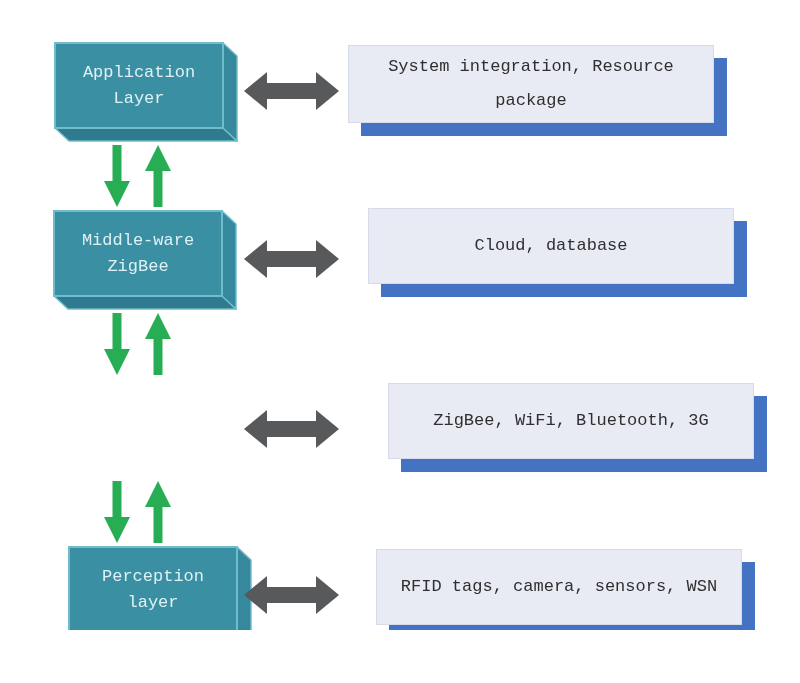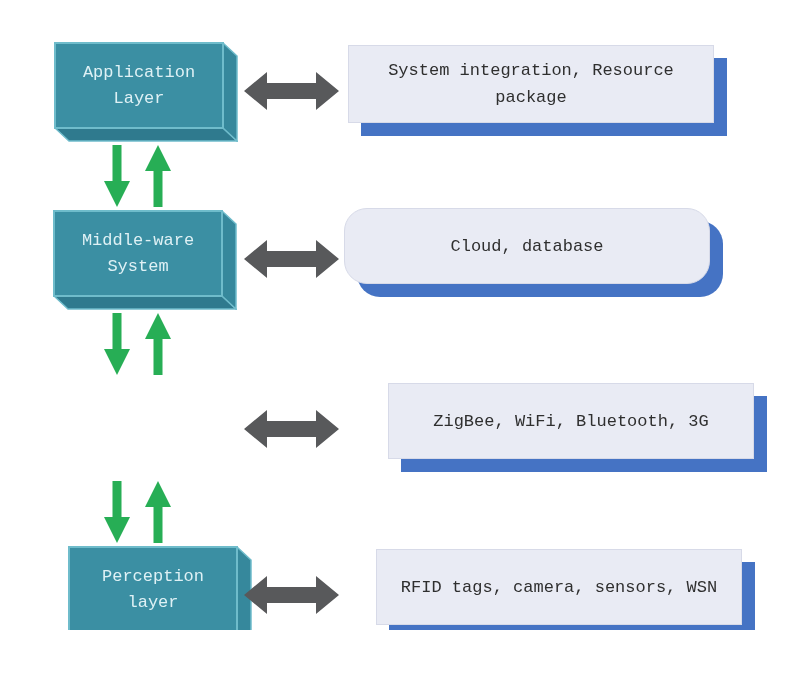--- a/index.html
+++ b/index.html
@@ -34,21 +34,21 @@
     display:flex;align-items:center;justify-content:center;text-align:center;
     color:var(--layer-text);font-size:17px;line-height:26px;white-space:pre-line;
     padding:0 14px;box-sizing:border-box;
   }
   .tech{
     position:absolute;width:366px;height:76px;
     background:var(--tech-box-bg);
     border:1px solid var(--tech-box-border);
     box-shadow:13px 13px 0 0 var(--tech-box-shadow);
     display:flex;align-items:center;justify-content:center;text-align:center;
-    color:var(--tech-text);font-size:17px;line-height:27px;
+    color:var(--tech-text);font-size:17px;line-height:34px;
     padding:0 14px;box-sizing:border-box;
   }
   .harrow,.varrow{position:absolute;display:block;}
   .gray-arrow{fill:var(--h-arrow);}
   .green-arrow{fill:var(--v-arrow);}
 </style>
 </head>
 <body>
 
 <div class="canvas">
@@ -74,26 +74,26 @@
   <svg class="varrow" style="left:145px;top:145px;" width="26" height="62" viewBox="0 0 26 62">
     <polygon class="green-arrow" points="13,0 26,26 17.5,26 17.5,62 8.5,62 8.5,26 0,26"></polygon>
   </svg>
 
   <div class="slab" style="left:53px;top:210px;">
     <svg width="184" height="100" viewBox="-1 -1 184 100">
       <polygon class="slab-bottom" points="0,85 168,85 182,98 14,98"></polygon>
       <polygon class="slab-side" points="168,0 182,13 182,98 168,85"></polygon>
       <rect class="slab-front" x="0" y="0" width="168" height="85"></rect>
     </svg>
-    <div class="slab-label">Middle-ware System</div>
+    <div class="slab-label">Middle-ware ZigBee</div>
   </div>
   <svg class="harrow" style="left:243px;top:236px;" width="97" height="46" viewBox="0 0 97 46">
     <polygon class="gray-arrow" points="1,23 24,4 24,15 73,15 73,4 96,23 73,42 73,31 24,31 24,42"></polygon>
   </svg>
-  <div class="tech" style="left:344px;top:208px;border-radius:23px;">
+  <div class="tech" style="left:368px;top:208px;">
     <span>Cloud, database</span>
   </div>
 
   <svg class="varrow" style="left:104px;top:313px;" width="26" height="62" viewBox="0 0 26 62">
     <polygon class="green-arrow" points="8.5,0 17.5,0 17.5,36 26,36 13,62 0,36 8.5,36"></polygon>
   </svg>
   <svg class="varrow" style="left:145px;top:313px;" width="26" height="62" viewBox="0 0 26 62">
     <polygon class="green-arrow" points="13,0 26,26 17.5,26 17.5,62 8.5,62 8.5,26 0,26"></polygon>
   </svg>
 

